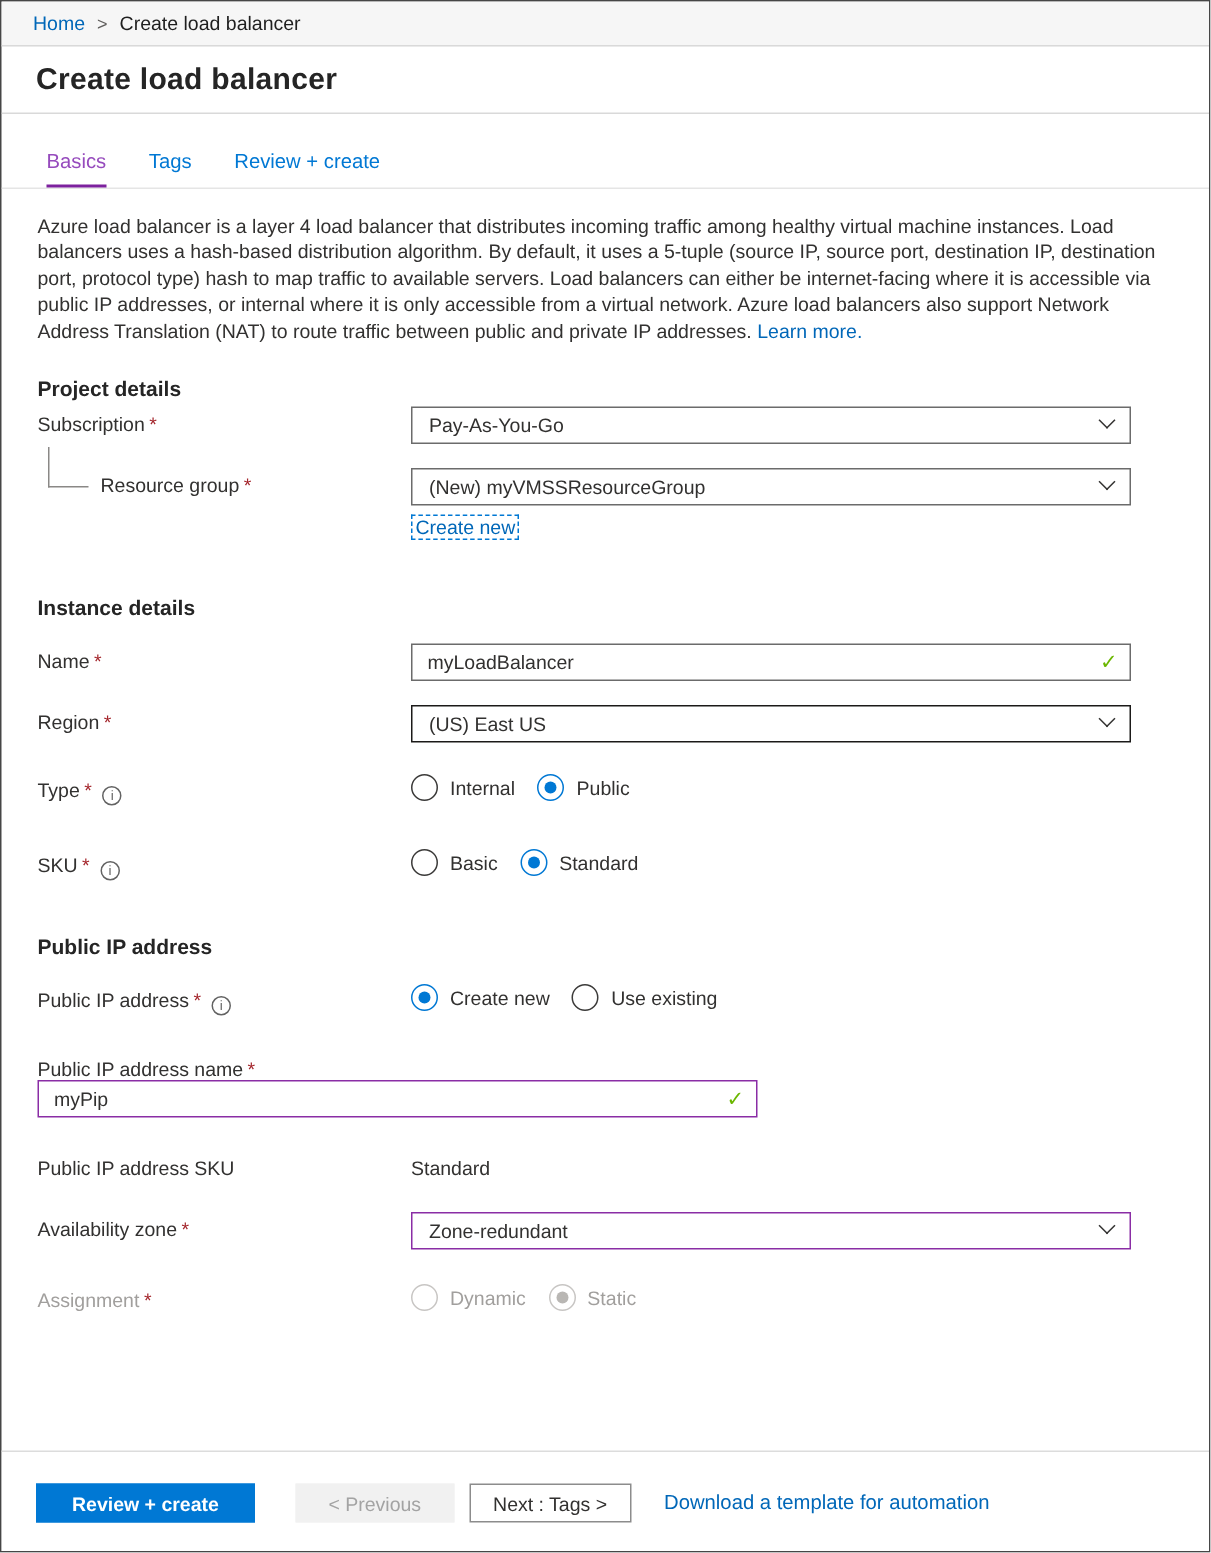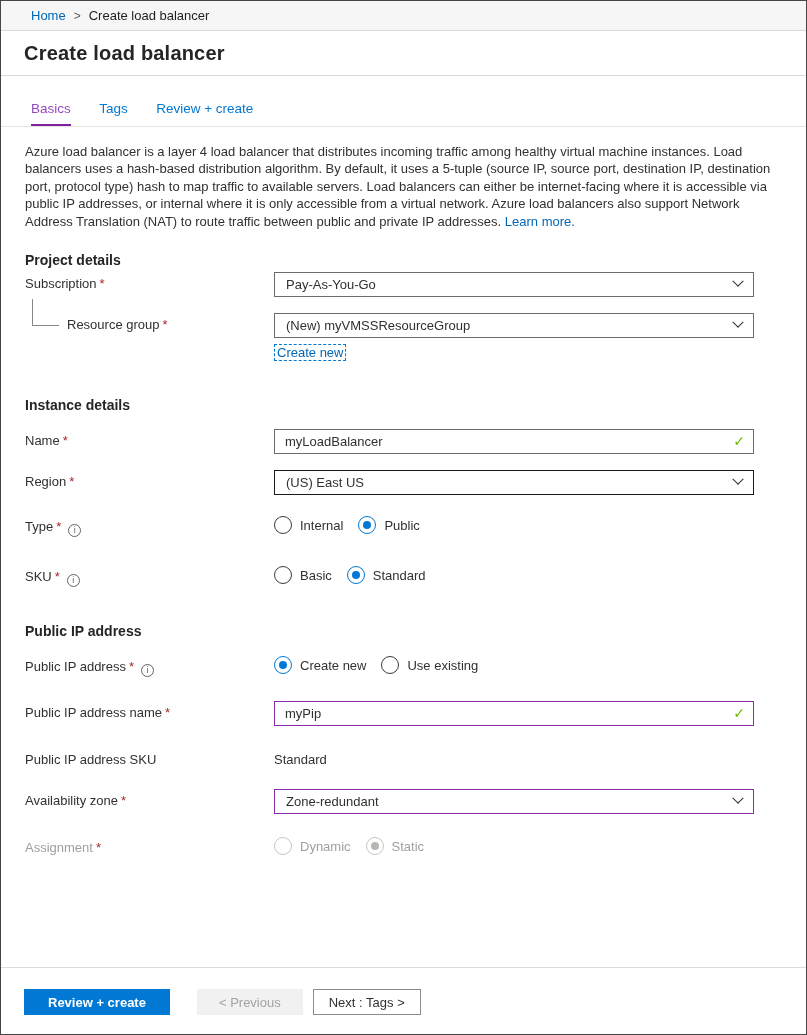--- a/index.html
+++ b/index.html
@@ -6,21 +6,21 @@
   html,body { background:#e8e8e8; }
   body { font-family:"Liberation Sans","DejaVu Sans",sans-serif; }
   .page {
     width:807px; height:1035px; background:#fff;
     border:1px solid #464646; display:flex; flex-direction:column;
     overflow:hidden; position:relative;
   }
   
   .breadcrumb-bar {
     flex:none; height:30px; background:#f6f6f6; border-bottom:1px solid #d9d9d9;
-    display:flex; align-items:center; padding-left:30px; font-size:13px; color:#323130;
+    display:flex; align-items:center; padding-left:21px; font-size:13px; color:#323130;
   }
   .crumb-link { color:#0067b8; text-decoration:none; cursor:pointer; }
   .crumb-sep { color:#605e5c; margin:0 8px; font-size:12px; }
   .crumb-current { color:#1f1f1f; }
   
   .title-bar {
     flex:none; height:45px; border-bottom:1px solid #d9d9d9;
     display:flex; align-items:center; padding-left:23px;
   }
   .page-title { font-size:20px; font-weight:600; color:#252525; letter-spacing:.2px; }
@@ -94,21 +94,21 @@
   .radio.disabled .radio-label { color:#a19f9d; }
   .static-value { font-size:13px; color:#323130; padding-top:4px; }
   
   .tree-connector {
     position:absolute; left:7px; top:-14px; width:27px; height:27px;
     border-left:1px solid #8a8886; border-bottom:1px solid #8a8886;
   }
   .indent-label { padding-left:42px; display:inline-block; }
   
   .mt-10 { margin-top:4px; } .mt-16 { margin-top:16px; } .mt-20 { margin-top:20px; }
-  .mt-22 { margin-top:22px; } .mt-24 { margin-top:24px; }
+  .mt-22 { margin-top:22px; } .mt-24 { margin-top:24px;flex-direction:column; }
   .mt-28 { margin-top:28px; }
   
   .footer {
     flex:none; height:67px; border-top:1px solid #dcdcdc;
     padding:21px 0 0 23px; display:flex; align-items:flex-start; background:#fff;
   }
   .btn { font-family:inherit; font-size:13px; height:26px; cursor:pointer; }
   .btn-primary {
     background:#0078d4; color:#fff; border:1px solid #0078d4;
     font-weight:bold; padding:0 23px;
@@ -305,15 +305,16 @@
         </span>
       </div>
     </div>
 
   </div>
 
   <div class="footer">
     <button class="btn btn-primary">Review + create</button>
     <button class="btn btn-disabled">&lt; Previous</button>
     <button class="btn btn-secondary">Next : Tags &gt;</button>
+    <a class="footer-link">Download a template for automation</a>
   </div>
 
 </div>
 
 </body></html>

